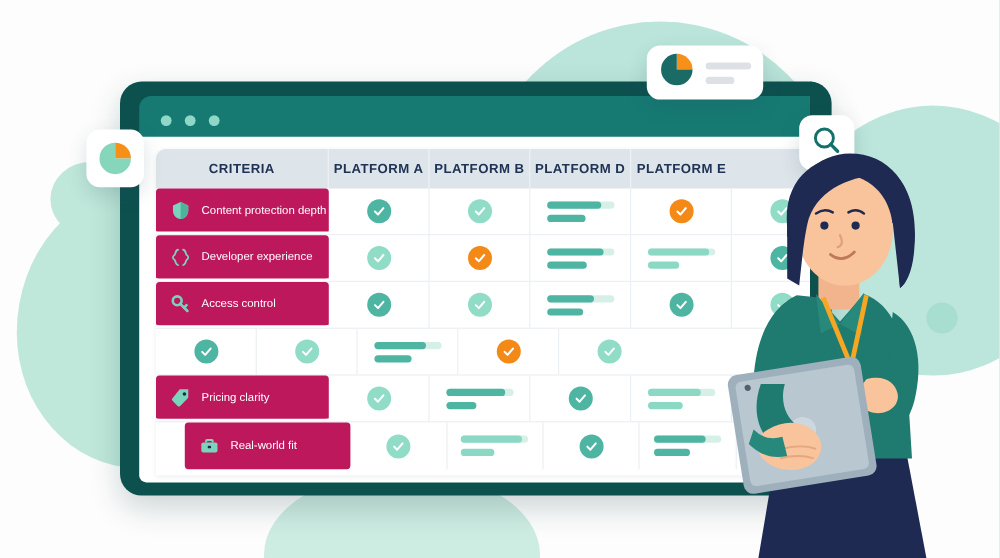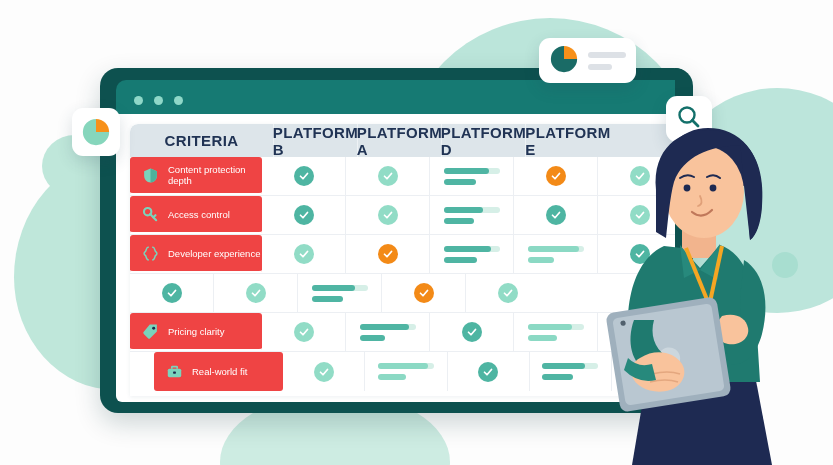--- a/index.html
+++ b/index.html
@@ -86,43 +86,43 @@
     box-shadow: 0 1px 4px rgba(30,60,90,0.08);
   }
   #thead {
     display: flex;
     height: 33px;
     background: #dde5ea;
     border-radius: 8px 8px 0 0;
   }
   #thead .th {
     display: flex; align-items: center; justify-content: center;
-    font-size: 15px; font-weight: bold;
+    font-size: 11px; font-weight: bold;
     letter-spacing: 0.4px;
     color: #203354;
     border-right: 1px solid #eef2f5;
   }
   #thead .th:last-child { border-right: none; }
   .col-crit { width: 144px; }
   .col-plat { width: 84px; }
 
   #tbody { position: relative; }
   .row {
     display: flex;
     border-bottom: 1px solid #eceff3;
   }
   .row:last-child { border-bottom: none; padding-left: 24px; }
   .r-tall { height: 39px; }
 
   .crit-cell {
-    width: 132px;
+    width: 144px;
     display: flex; align-items: center;
     gap: 9px;
     padding-left: 11px;
-    background: #ef4444;
+    background: #be185d;
     border-bottom: 2px solid #ffffff;
     border-radius: 3px;
   }
   .row:last-child .crit-cell { border-bottom: none; }
   .crit-ico {
     width: 18px; height: 18px;
     flex: 0 0 18px;
     display: flex; align-items: center; justify-content: center;
     color: #79d3bb;
   }
@@ -223,22 +223,22 @@
     <div id="titlebar">
       <span class="dot"></span>
       <span class="dot"></span>
       <span class="dot"></span>
     </div>
 
     <div id="viewport">
       <div id="table">
         <div id="thead">
             <div class="th col-crit">CRITERIA</div>
+            <div class="th col-plat">PLATFORM A</div>
             <div class="th col-plat">PLATFORM B</div>
-            <div class="th col-plat">PLATFORM A</div>
             <div class="th col-plat">PLATFORM D</div>
             <div class="th col-plat">PLATFORM E</div>
           </div>
         <div id="tbody">
             <div class="row r-tall">
               <div class="crit-cell">
                 <span class="crit-ico">
                   <svg width="17" height="17" viewBox="0 0 24 24">
                     <path d="M12 2 L21 6 v6 c0 5.5 -3.8 9.6 -9 10 C6.8 21.6 3 17.5 3 12 V6 Z" fill="#7ad4bc"></path>
                     <path d="M12 2 L21 6 v6 c0 5.5 -3.8 9.6 -9 10 Z" fill="#4db39c"></path>
@@ -280,106 +280,106 @@
                   <svg width="12" height="12" viewBox="0 0 24 24">
                     <path d="M5 12.5 L10 17.5 L19 7" fill="none" stroke="#ffffff" stroke-width="3.4" stroke-linecap="round" stroke-linejoin="round"></path>
                   </svg>
                 </span>
               </div>
             </div>
             <div class="row r-tall">
               <div class="crit-cell">
                 <span class="crit-ico">
                   <svg width="17" height="17" viewBox="0 0 24 24">
-                    <circle cx="8" cy="8" r="5.2" fill="none" stroke="#7ad4bc" stroke-width="3"></circle>
-                    <path d="M11.4 11.4 L20 20" stroke="#7ad4bc" stroke-width="3" stroke-linecap="round"></path>
-                    <path d="M16 16 l3 -3" stroke="#7ad4bc" stroke-width="3" stroke-linecap="round"></path>
-                  </svg>
-                </span>
-                <span class="crit-label">Access control</span>
+                    <path d="M9 3 C6 3 6 8 5 9 C4 10 3 10 3 12 C3 14 4 14 5 15 C6 16 6 21 9 21" fill="none" stroke="#7ad4bc" stroke-width="2.1" stroke-linecap="round"></path>
+                    <path d="M15 3 C18 3 18 8 19 9 C20 10 21 10 21 12 C21 14 20 14 19 15 C18 16 18 21 15 21" fill="none" stroke="#7ad4bc" stroke-width="2.1" stroke-linecap="round"></path>
+                  </svg>
+                </span>
+                <span class="crit-label">Developer experience</span>
+              </div>
+              <div class="cell">
+                <span class="chk chk-light">
+                  <svg width="12" height="12" viewBox="0 0 24 24">
+                    <path d="M5 12.5 L10 17.5 L19 7" fill="none" stroke="#ffffff" stroke-width="3.4" stroke-linecap="round" stroke-linejoin="round"></path>
+                  </svg>
+                </span>
+              </div>
+              <div class="cell">
+                <span class="chk chk-org">
+                  <svg width="12" height="12" viewBox="0 0 24 24">
+                    <path d="M5 12.5 L10 17.5 L19 7" fill="none" stroke="#ffffff" stroke-width="3.4" stroke-linecap="round" stroke-linejoin="round"></path>
+                  </svg>
+                </span>
+              </div>
+              <div class="cell">
+                <div class="bars">
+                  <div class="bar-track">
+                    <div class="bar-fill tone-dark" style="width: 84%;"></div>
+                  </div>
+                  <div class="bar-two tone-dark" style="width: 60%;"></div>
+                </div>
+              </div>
+              <div class="cell">
+                <div class="bars">
+                  <div class="bar-track">
+                    <div class="bar-fill tone-light" style="width: 92%;"></div>
+                  </div>
+                  <div class="bar-two tone-light" style="width: 48%;"></div>
+                </div>
               </div>
               <div class="cell">
                 <span class="chk chk-dark">
-                  <svg width="12" height="12" viewBox="0 0 24 24">
-                    <path d="M5 12.5 L10 17.5 L19 7" fill="none" stroke="#ffffff" stroke-width="3.4" stroke-linecap="round" stroke-linejoin="round"></path>
-                  </svg>
-                </span>
-              </div>
-              <div class="cell">
-                <span class="chk chk-light">
-                  <svg width="12" height="12" viewBox="0 0 24 24">
-                    <path d="M5 12.5 L10 17.5 L19 7" fill="none" stroke="#ffffff" stroke-width="3.4" stroke-linecap="round" stroke-linejoin="round"></path>
-                  </svg>
-                </span>
-              </div>
-              <div class="cell">
-                <div class="bars">
-                  <div class="bar-track">
-                    <div class="bar-fill tone-dark" style="width: 70%;"></div>
-                  </div>
-                  <div class="bar-two tone-dark" style="width: 55%;"></div>
-                </div>
-              </div>
-              <div class="cell">
-                <span class="chk chk-dark">
-                  <svg width="12" height="12" viewBox="0 0 24 24">
-                    <path d="M5 12.5 L10 17.5 L19 7" fill="none" stroke="#ffffff" stroke-width="3.4" stroke-linecap="round" stroke-linejoin="round"></path>
-                  </svg>
-                </span>
-              </div>
-              <div class="cell">
-                <span class="chk chk-light">
                   <svg width="12" height="12" viewBox="0 0 24 24">
                     <path d="M5 12.5 L10 17.5 L19 7" fill="none" stroke="#ffffff" stroke-width="3.4" stroke-linecap="round" stroke-linejoin="round"></path>
                   </svg>
                 </span>
               </div>
             </div>
             <div class="row r-tall">
               <div class="crit-cell">
                 <span class="crit-ico">
                   <svg width="17" height="17" viewBox="0 0 24 24">
-                    <path d="M9 3 C6 3 6 8 5 9 C4 10 3 10 3 12 C3 14 4 14 5 15 C6 16 6 21 9 21" fill="none" stroke="#7ad4bc" stroke-width="2.1" stroke-linecap="round"></path>
-                    <path d="M15 3 C18 3 18 8 19 9 C20 10 21 10 21 12 C21 14 20 14 19 15 C18 16 18 21 15 21" fill="none" stroke="#7ad4bc" stroke-width="2.1" stroke-linecap="round"></path>
-                  </svg>
-                </span>
-                <span class="crit-label">Developer experience</span>
-              </div>
-              <div class="cell">
-                <span class="chk chk-light">
-                  <svg width="12" height="12" viewBox="0 0 24 24">
-                    <path d="M5 12.5 L10 17.5 L19 7" fill="none" stroke="#ffffff" stroke-width="3.4" stroke-linecap="round" stroke-linejoin="round"></path>
-                  </svg>
-                </span>
-              </div>
-              <div class="cell">
-                <span class="chk chk-org">
-                  <svg width="12" height="12" viewBox="0 0 24 24">
-                    <path d="M5 12.5 L10 17.5 L19 7" fill="none" stroke="#ffffff" stroke-width="3.4" stroke-linecap="round" stroke-linejoin="round"></path>
-                  </svg>
-                </span>
-              </div>
-              <div class="cell">
-                <div class="bars">
-                  <div class="bar-track">
-                    <div class="bar-fill tone-dark" style="width: 84%;"></div>
-                  </div>
-                  <div class="bar-two tone-dark" style="width: 60%;"></div>
-                </div>
-              </div>
-              <div class="cell">
-                <div class="bars">
-                  <div class="bar-track">
-                    <div class="bar-fill tone-light" style="width: 92%;"></div>
-                  </div>
-                  <div class="bar-two tone-light" style="width: 48%;"></div>
-                </div>
+                    <circle cx="8" cy="8" r="5.2" fill="none" stroke="#7ad4bc" stroke-width="3"></circle>
+                    <path d="M11.4 11.4 L20 20" stroke="#7ad4bc" stroke-width="3" stroke-linecap="round"></path>
+                    <path d="M16 16 l3 -3" stroke="#7ad4bc" stroke-width="3" stroke-linecap="round"></path>
+                  </svg>
+                </span>
+                <span class="crit-label">Access control</span>
               </div>
               <div class="cell">
                 <span class="chk chk-dark">
+                  <svg width="12" height="12" viewBox="0 0 24 24">
+                    <path d="M5 12.5 L10 17.5 L19 7" fill="none" stroke="#ffffff" stroke-width="3.4" stroke-linecap="round" stroke-linejoin="round"></path>
+                  </svg>
+                </span>
+              </div>
+              <div class="cell">
+                <span class="chk chk-light">
+                  <svg width="12" height="12" viewBox="0 0 24 24">
+                    <path d="M5 12.5 L10 17.5 L19 7" fill="none" stroke="#ffffff" stroke-width="3.4" stroke-linecap="round" stroke-linejoin="round"></path>
+                  </svg>
+                </span>
+              </div>
+              <div class="cell">
+                <div class="bars">
+                  <div class="bar-track">
+                    <div class="bar-fill tone-dark" style="width: 70%;"></div>
+                  </div>
+                  <div class="bar-two tone-dark" style="width: 55%;"></div>
+                </div>
+              </div>
+              <div class="cell">
+                <span class="chk chk-dark">
+                  <svg width="12" height="12" viewBox="0 0 24 24">
+                    <path d="M5 12.5 L10 17.5 L19 7" fill="none" stroke="#ffffff" stroke-width="3.4" stroke-linecap="round" stroke-linejoin="round"></path>
+                  </svg>
+                </span>
+              </div>
+              <div class="cell">
+                <span class="chk chk-light">
                   <svg width="12" height="12" viewBox="0 0 24 24">
                     <path d="M5 12.5 L10 17.5 L19 7" fill="none" stroke="#ffffff" stroke-width="3.4" stroke-linecap="round" stroke-linejoin="round"></path>
                   </svg>
                 </span>
               </div>
             </div>
             <div class="row r-tall">
               <div class="cell">
                 <span class="chk chk-dark">
                   <svg width="12" height="12" viewBox="0 0 24 24">

